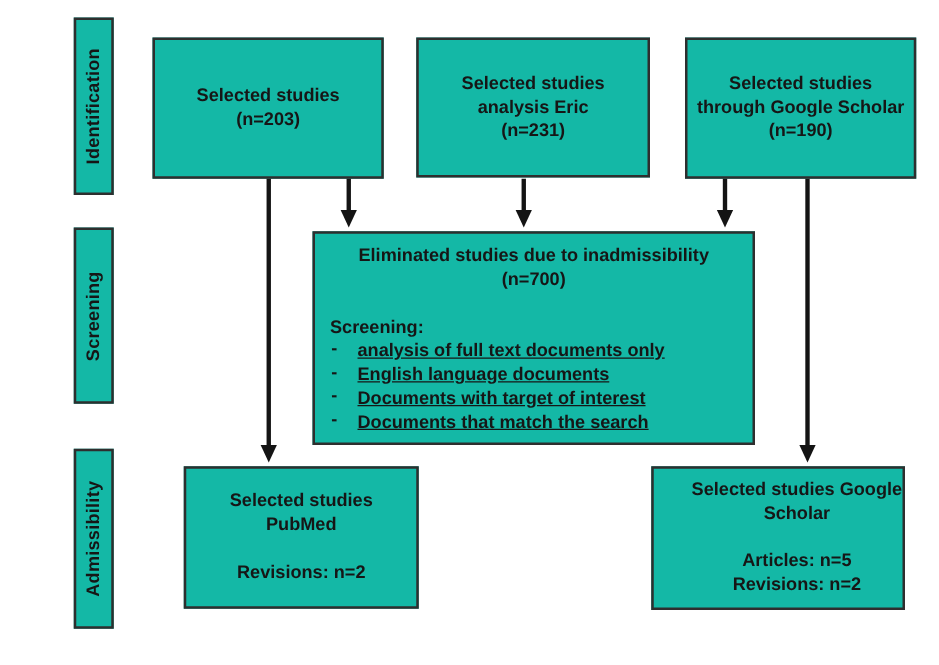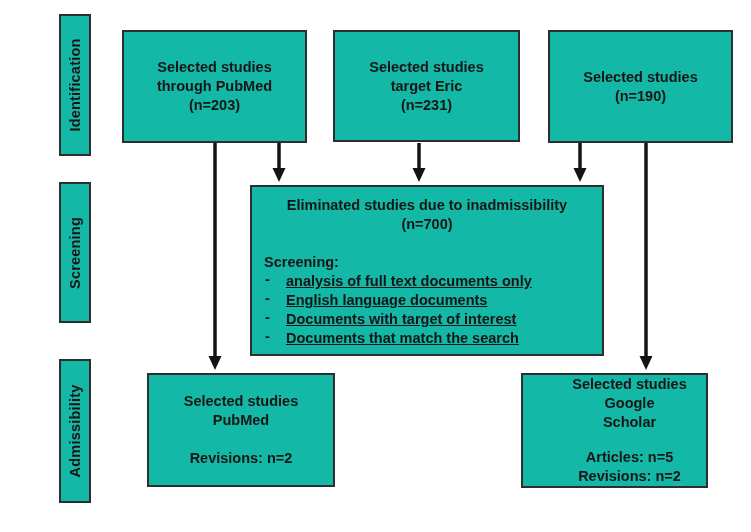--- a/index.html
+++ b/index.html
@@ -75,30 +75,30 @@
   </div>
   <div class="box stage-box" style="left:59px; top:182px; width:32px; height:141px;">
     <span class="stage-label">Screening</span>
   </div>
   <div class="box stage-box" style="left:59px; top:359px; width:32px; height:144px;">
     <span class="stage-label">Admissibility</span>
   </div>
 
   <div class="box center-col" style="left:122px; top:30px; width:185px; height:113px;">
     <div>Selected studies</div>
-    <div>through PubMed</div>
     <div>(n=203)</div>
   </div>
   <div class="box center-col" style="left:333px; top:30px; width:187px; height:112px;">
     <div>Selected studies</div>
-    <div>target Eric</div>
+    <div>analysis Eric</div>
     <div>(n=231)</div>
   </div>
   <div class="box center-col" style="left:548px; top:30px; width:185px; height:113px;">
     <div>Selected studies</div>
+    <div>through Google Scholar</div>
     <div>(n=190)</div>
   </div>
 
   <div class="box elim" style="left:250px; top:185px; width:354px; height:171px;">
     <div class="elim-title">Eliminated studies due to inadmissibility</div>
     <div class="elim-title">(n=700)</div>
     <div class="spacer"></div>
     <div>Screening:</div>
     <div class="crit-row">
       <span class="crit-marker">-</span>
@@ -117,21 +117,21 @@
       <span class="crit-text">Documents that match the search</span>
     </div>
   </div>
 
   <div class="box center-col" style="left:147px; top:373px; width:188px; height:114px;">
     <div>Selected studies</div>
     <div>PubMed</div>
     <div class="spacer"></div>
     <div>Revisions: n=2</div>
   </div>
-  <div class="box center-col" style="left:521px; top:373px; width:187px; height:115px;padding-left:30px;">
+  <div class="box center-col" style="left:521px; top:373px; width:203px; height:115px;padding-left:30px;">
     <div>Selected studies Google</div>
     <div>Scholar</div>
     <div class="spacer"></div>
     <div>Articles: n=5</div>
     <div>Revisions: n=2</div>
   </div>
 
   <svg class="arrows" viewBox="0 0 751 532">
 
     <g stroke="#141414" fill="#141414">

